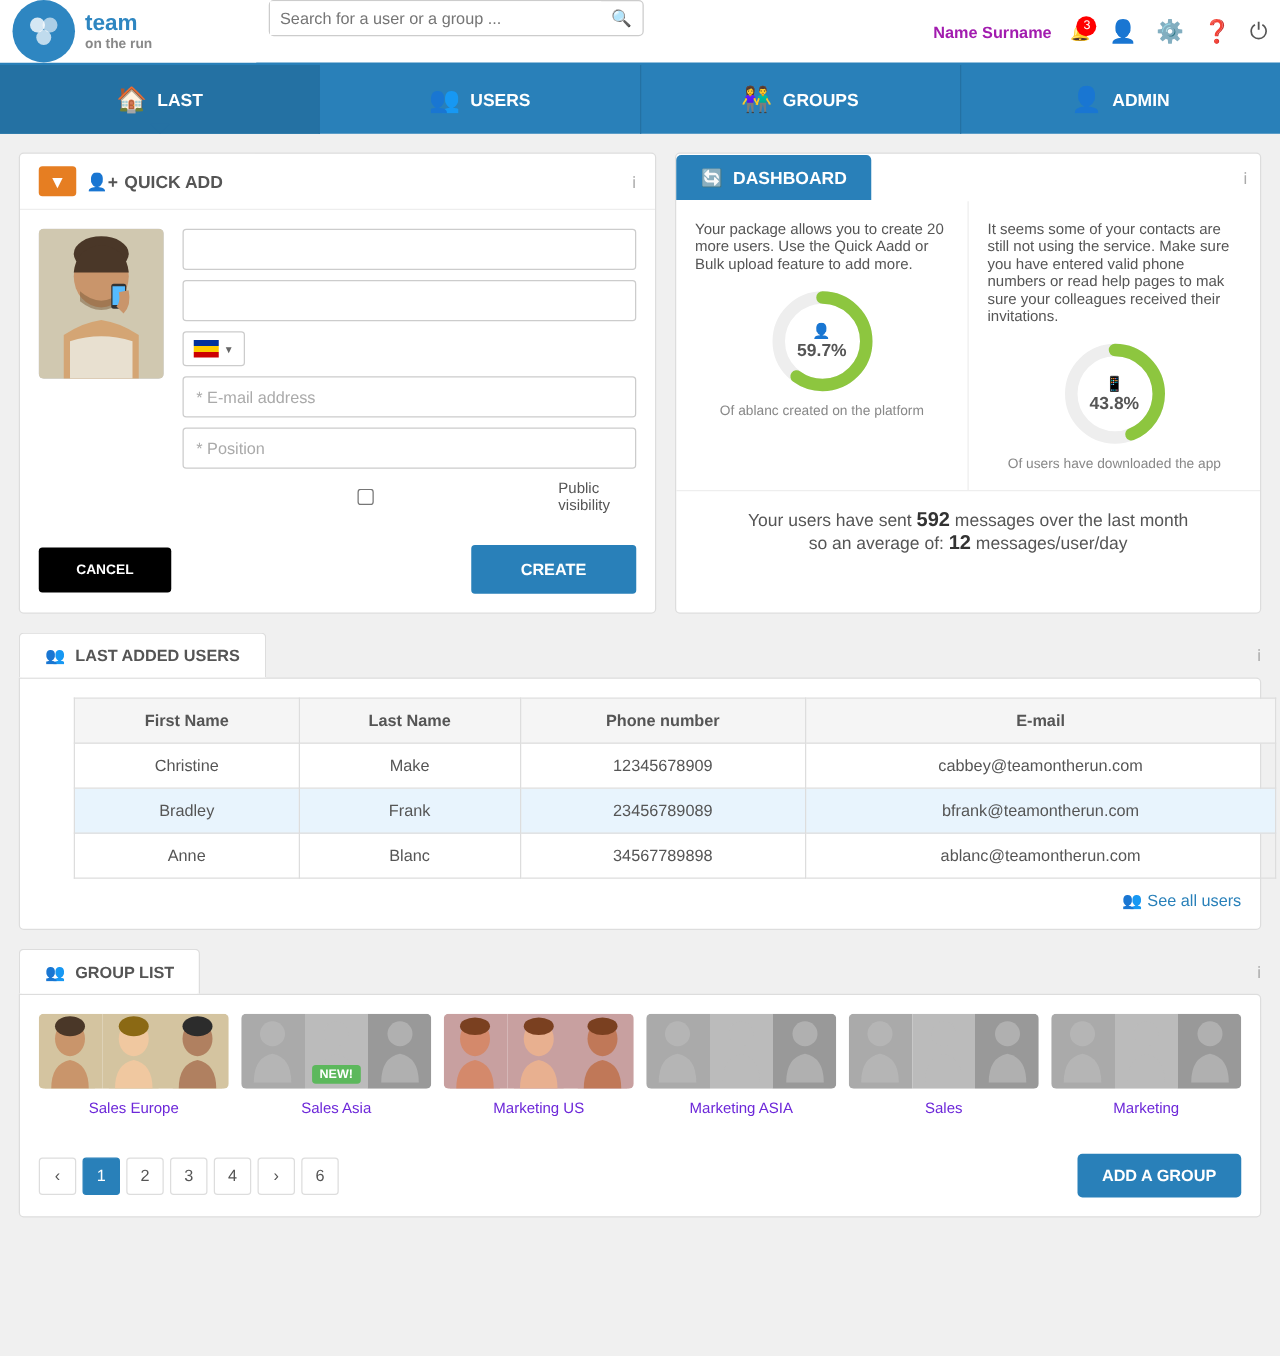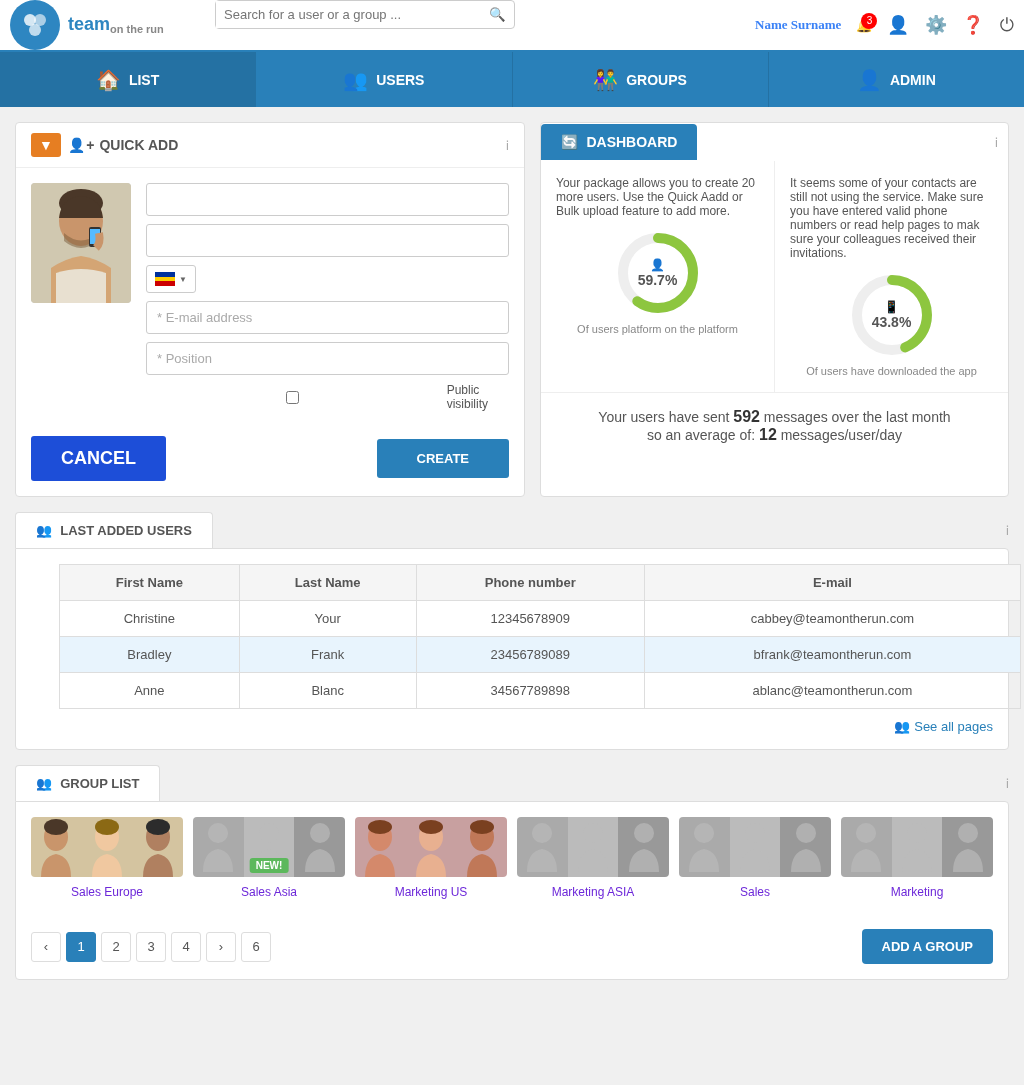--- a/index.html
+++ b/index.html
@@ -1,27 +1,27 @@
 <!DOCTYPE html>
 <html><head>
   <meta charset="utf-8">
   <style>
     * { box-sizing: border-box; margin: 0; padding: 0; }
     body { font-family: Arial, sans-serif; background: #f0f0f0; font-size: 13px; color: #333; width: 1024px; }
     .logo-area { width: 205px; display: flex; align-items: center; padding: 0 10px; background: #fff; height: 100%; }
     .logo-icon { width: 50px; height: 50px; background: #2e86c1; border-radius: 50%; display: flex; align-items: center; justify-content: center; color: white; font-size: 20px; margin-right: 8px; flex-shrink: 0; }
-    .logo-text { display: flex; flex-direction: row; font-weight: bold; color: #2e86c1; font-size: 14px; line-height: 1.2; align-items: flex-end; }
+    .logo-text { display: flex; flex-direction: column; font-weight: bold; color: #2e86c1; font-size: 14px; line-height: 1.2; }
     .logo-text span:first-child { font-size: 18px; }
     .logo-text span:last-child { font-size: 11px; color: #888; }
     .search-area { flex: 1; padding: 0 10px; }
     .search-box { display: flex; align-items: center; border: 1px solid #ccc; border-radius: 4px; background: #fff; width: 300px; }
     .search-box input { border: none; outline: none; padding: 6px 8px; flex: 1; font-size: 13px; color: #888; }
     .search-box button { background: none; border: none; cursor: pointer; padding: 6px 8px; color: #888; }
     .header-right { display: flex; align-items: center; padding: 0 10px; gap: 15px; }
-    .username { font-weight: bold; color: #3b82f6; font-family: Liberation Serif, serif; }
+    .username { font-weight: bold; color: #a21caf; }
     .notif-wrap { position: relative; display: inline-block; }
     .notif-badge { position: absolute; top: -5px; right: -5px; background: red; color: white; border-radius: 50%; width: 16px; height: 16px; font-size: 10px; display: flex; align-items: center; justify-content: center; }
     .header-icon { color: #555; font-size: 18px; cursor: pointer; }
 
     
     .nav { display: flex; background: #2980b9; height: 55px; }
     .nav-item { flex: 1; display: flex; align-items: center; justify-content: center; color: white; font-weight: bold; font-size: 14px; cursor: pointer; gap: 8px; border-right: 1px solid #2471a3; position: relative; }
     .nav-item:last-child { border-right: none; }
     .nav-item.active { background: #2471a3; }
     .nav-item.active::after { content: ''; position: absolute; bottom: -8px; left: 50%; transform: translateX(-50%); border: 8px solid transparent; border-top-color: #2471a3; }
@@ -43,21 +43,21 @@
     .form-fields input { width: 100%; border: 1px solid #ccc; border-radius: 3px; padding: 8px 10px; font-size: 13px; outline: none; }
     .form-fields input::placeholder { color: #aaa; }
     .phone-row { display: flex; gap: 5px; align-items: center; }
     .flag-select { display: flex; align-items: center; border: 1px solid #ccc; border-radius: 3px; padding: 6px 8px; cursor: pointer; gap: 4px; background: #fff; }
     .flag { width: 20px; height: 14px; background: linear-gradient(to bottom, #00319c 33%, #fdcc00 33%, #fdcc00 66%, #cc0001 66%); display: inline-block; }
     .flag-caret { font-size: 8px; color: #666; }
     .phone-row input { flex: 1; border: 1px solid #ccc; border-radius: 3px; padding: 8px 10px; font-size: 13px; outline: none; }
     .public-vis { display: flex; align-items: center; gap: 8px; font-size: 12px; color: #555; }
     .public-vis input[type=checkbox] { cursor: pointer; }
     .form-actions { display: flex; justify-content: space-between; align-items: center; padding: 10px 15px 15px; }
-    .btn-cancel { background: #1d4ed8; color: white; border: none; border-radius: 3px; padding: 12px 30px; font-weight: bold; font-size: 18px; cursor: pointer; }
+    .btn-cancel { background: #000000; color: white; border: none; border-radius: 3px; padding: 12px 30px; font-weight: bold; font-size: 11px; cursor: pointer; }
     .btn-create { background: #2980b9; color: white; border: none; border-radius: 3px; padding: 12px 40px; font-weight: bold; font-size: 13px; cursor: pointer; }
 
     
     .dashboard-panel { background: #fff; border: 1px solid #ddd; border-radius: 4px; flex: 1; }
     .dash-tab { background: #2980b9; color: white; padding: 10px 20px; border-radius: 4px 4px 0 0; font-weight: bold; font-size: 14px; display: inline-flex; align-items: center; gap: 8px; }
     .dash-body { padding: 0; }
     .dash-stats { display: flex; }
     .dash-stat { flex: 1; padding: 15px; border-right: 1px solid #eee; }
     .dash-stat:last-child { border-right: none; }
     .dash-stat p { font-size: 12px; color: #555; margin-bottom: 10px; }
@@ -133,21 +133,21 @@
     <span class="header-icon">👤</span>
     <span class="header-icon">⚙️</span>
     <span class="header-icon">❓</span>
     <span class="header-icon">⏻</span>
   </div>
 </div>
 
 <div class="nav">
   <div class="nav-item active">
     <span class="nav-icon">🏠</span>
-    <span>LIST</span>
+    <span>LAST</span>
   </div>
   <div class="nav-item">
     <span class="nav-icon">👥</span>
     <span>USERS</span>
   </div>
   <div class="nav-item">
     <span class="nav-icon">👫</span>
     <span>GROUPS</span>
   </div>
   <div class="nav-item">
@@ -231,21 +231,21 @@
               <div class="donut-wrap">
                 <svg width="90" height="90" viewBox="0 0 90 90" class="donut-svg">
                   <circle cx="45" cy="45" r="35" fill="none" stroke="#eee" stroke-width="10"></circle>
                   <circle cx="45" cy="45" r="35" fill="none" stroke="#8dc63f" stroke-width="10" stroke-dasharray="131.9 219.9" stroke-linecap="round"></circle>
                 </svg>
                 <div class="donut-label">
                   <span style="font-size:12px;color:#aaa;">👤</span>
                   <span style="font-size:14px;font-weight:bold;color:#555;">59.7%</span>
                 </div>
               </div>
-              <div class="stat-caption">Of users platform on the platform</div>
+              <div class="stat-caption">Of ablanc created on the platform</div>
             </div>
           </div>
           <div class="dash-stat">
             <p>It seems some of your contacts are still not using the service. Make sure you have entered valid phone numbers or read help pages to mak sure your colleagues received their invitations.</p>
             <div class="chart-area">
               <div class="donut-wrap">
                 <svg width="90" height="90" viewBox="0 0 90 90" class="donut-svg">
                   <circle cx="45" cy="45" r="35" fill="none" stroke="#eee" stroke-width="10"></circle>
                   <circle cx="45" cy="45" r="35" fill="none" stroke="#8dc63f" stroke-width="10" stroke-dasharray="96.3 219.9" stroke-linecap="round"></circle>
                 </svg>
@@ -285,41 +285,41 @@
           <tr>
             <th>First Name</th>
             <th>Last Name</th>
             <th>Phone number</th>
             <th>E-mail</th>
           </tr>
         </thead>
         <tbody id="users-tbody">
         <tr>
               <td>Christine</td>
-              <td>Your</td>
+              <td>Make</td>
               <td>12345678909</td>
               <td>cabbey@teamontherun.com</td>
             </tr>
             <tr>
               <td>Bradley</td>
               <td>Frank</td>
               <td>23456789089</td>
               <td>bfrank@teamontherun.com</td>
             </tr>
             <tr>
               <td>Anne</td>
               <td>Blanc</td>
               <td>34567789898</td>
               <td>ablanc@teamontherun.com</td>
             </tr>
           </tbody>
       </table>
       <div class="see-all">
         <span>👥</span>
-        <a>See all pages</a>
+        <a>See all users</a>
       </div>
     </div>
   </div>
 
   <div class="group-section">
     <div class="section-header">
       <div class="section-tab">
         <span>👥</span>
         <span>GROUP LIST</span>
       </div>

